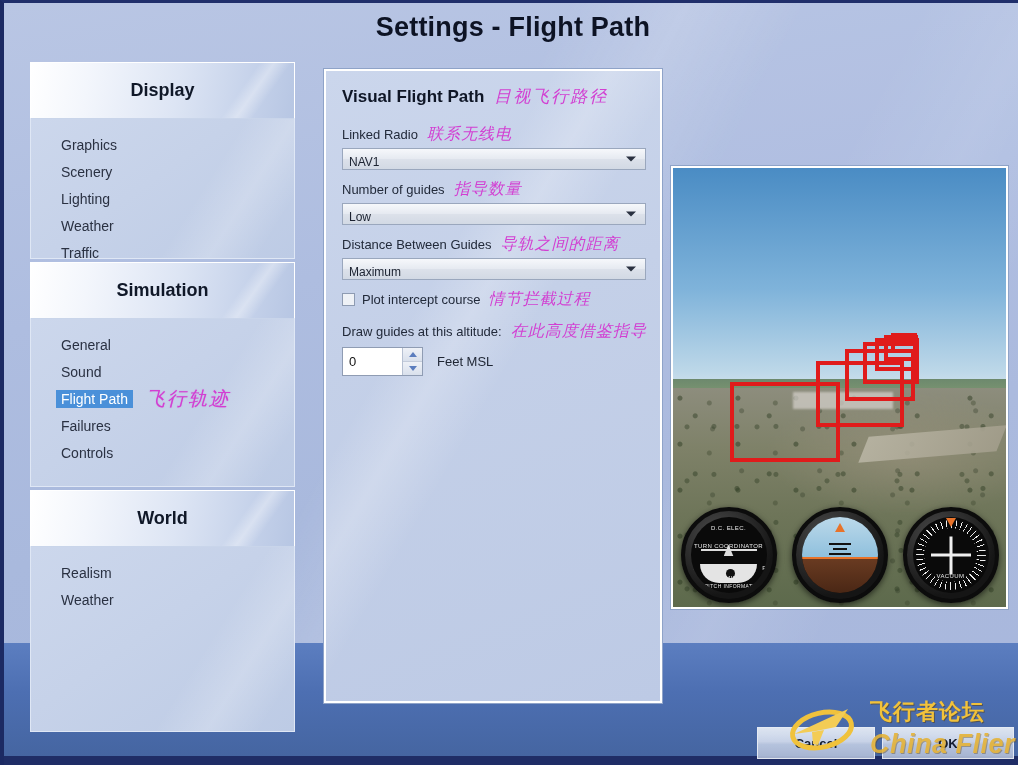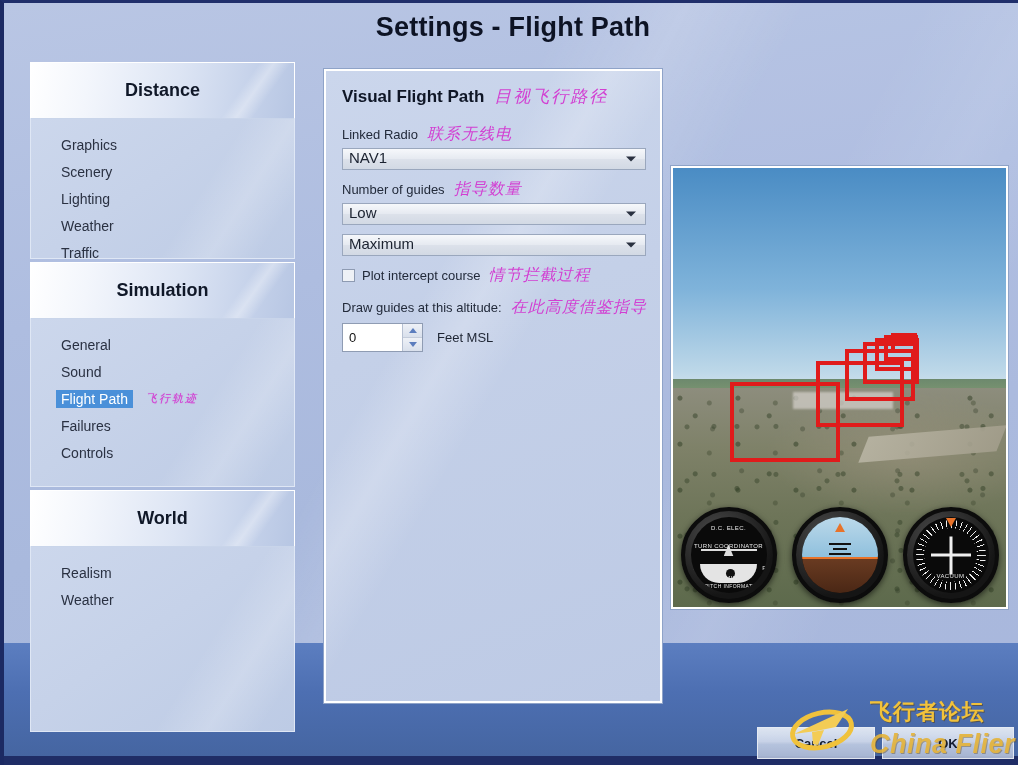--- a/index.html
+++ b/index.html
@@ -141,21 +141,21 @@
     padding: 2px 5px;
     line-height: 1;
   }
   .nav-item.active .lbl {
     background: #4a90d9;
     color: #ffffff;
   }
   .nav-item .cn {
     margin-left: 13px;
     color: #d23fd2;
-    font-size: 11px;
+    font-size: 19px;
     font-family: "DejaVu Sans", sans-serif;
     font-style: italic;
     letter-spacing: 2px;
     text-shadow: 0 0 1px rgba(210,63,210,0.6);
   }
 
   
   .panel {
     position: absolute;
     left: 320px;
@@ -244,23 +244,23 @@
     letter-spacing: 1px;
   }
 
   .combo {
     position: relative;
     width: 304px;
     height: 22px;
     background: linear-gradient(180deg, #f6f8fb 0%, #e6eaf1 48%, #dce1ea 52%, #d2d9e4 100%);
     border: 1px solid #9aa7bd;
     display: flex;
-    align-items: flex-start;
+    align-items: flex-end;
     padding-left: 6px;
-    font-size: 15px;
+    font-size: 12px;
     color: #1b2230;
     margin-bottom: 9px;
     cursor: pointer;
   }
   .combo .arrow {
     position: absolute;
     right: 9px; top: 50%;
     transform: translateY(-50%);
     width: 0; height: 0;
     border-left: 5px solid transparent;
@@ -587,21 +587,21 @@
   <div class="bottom-slab"></div>
 
   <div class="titlebar">
     <h1>Settings - Flight Path</h1>
   </div>
 
   <div class="sidebar">
 
     <div class="nav-group">
       <div class="nav-header">
-        <span>Distance</span>
+        <span>Display</span>
       </div>
       <div class="nav-list tall-1">
         <div class="nav-item">
           <span class="lbl">Graphics</span>
         </div>
         <div class="nav-item">
           <span class="lbl">Scenery</span>
         </div>
         <div class="nav-item">
           <span class="lbl">Lighting</span>
@@ -680,20 +680,24 @@
         <span class="cn">指导数量</span>
       </div>
       <div class="combo">
         <span>Low</span>
         <span class="arrow"></span>
       </div>
     </div>
 
 
     <div class="field">
+      <div class="field-label">
+        <span>Distance Between Guides</span>
+        <span class="cn">导轨之间的距离</span>
+      </div>
       <div class="combo">
         <span>Maximum</span>
         <span class="arrow"></span>
       </div>
     </div>
 
     <div class="checkrow">
       <span class="cbox"></span>
       <span class="en">Plot intercept course</span>
       <span class="cn">情节拦截过程</span>

